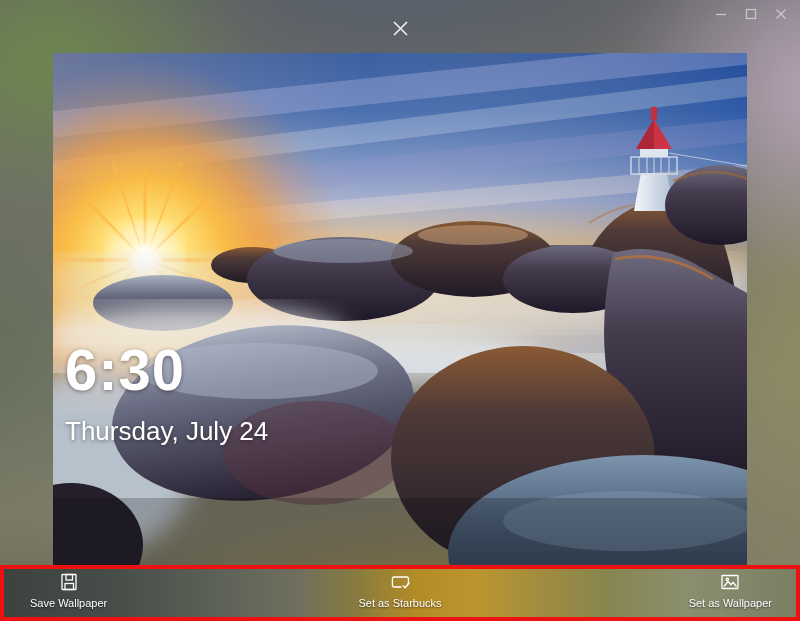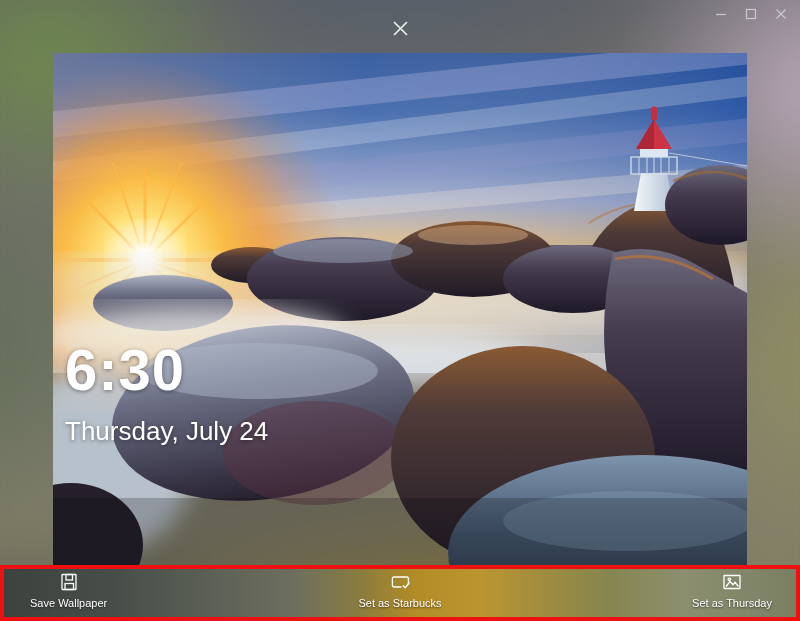--- a/index.html
+++ b/index.html
@@ -277,16 +277,16 @@
     </button>
 
     <button class="bar-btn right">
       <span class="bar-icon">
         <svg width="22" height="22" viewBox="0 0 22 22" fill="none" stroke="#fff" stroke-width="1.3">
           <rect x="3" y="4.5" width="16" height="13" rx="0.5"></rect>
           <path d="M5,15.5 l4,-5 3,3.2 2,-2.4 3.5,4.2"></path>
           <circle cx="8.3" cy="8.3" r="1.2"></circle>
         </svg>
       </span>
-      <span class="bar-label">Set as Thursday</span>
+      <span class="bar-label">Set as Wallpaper</span>
     </button>
   </div>
 </div>
 
 </body></html>

